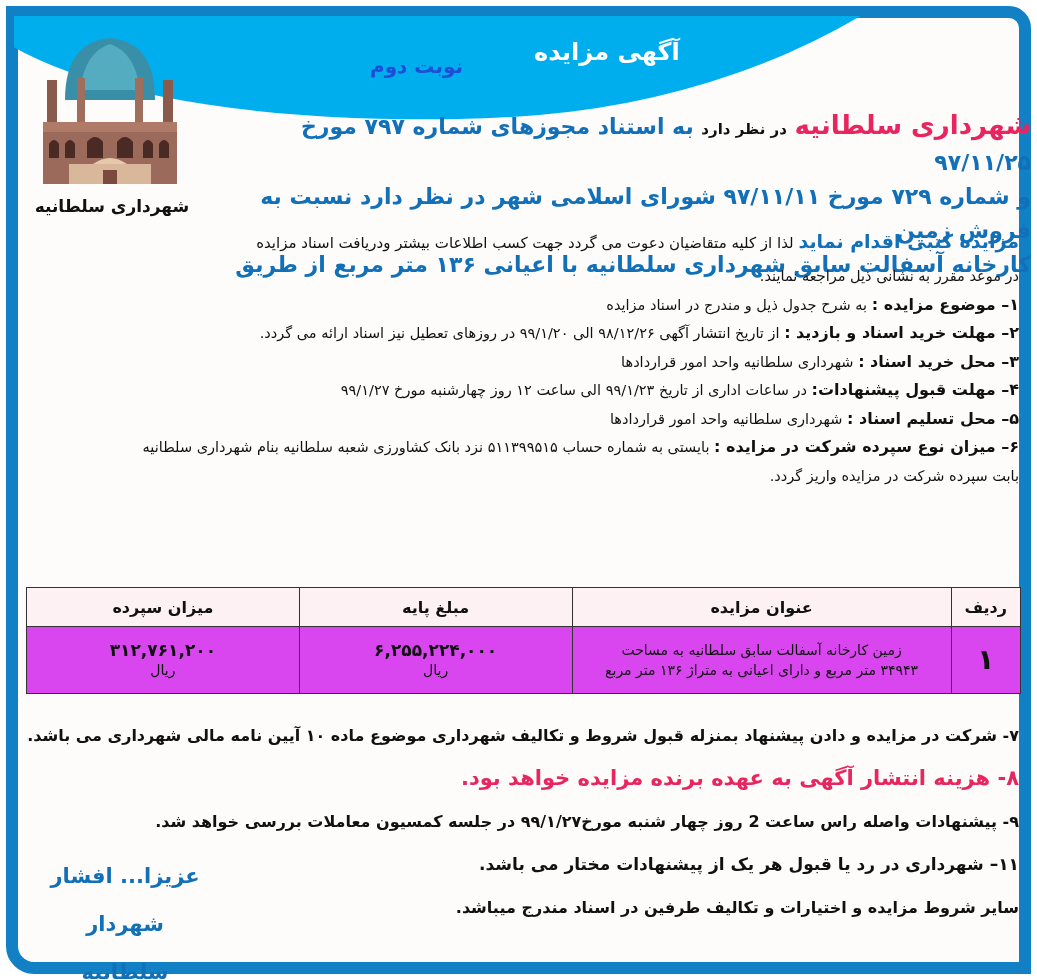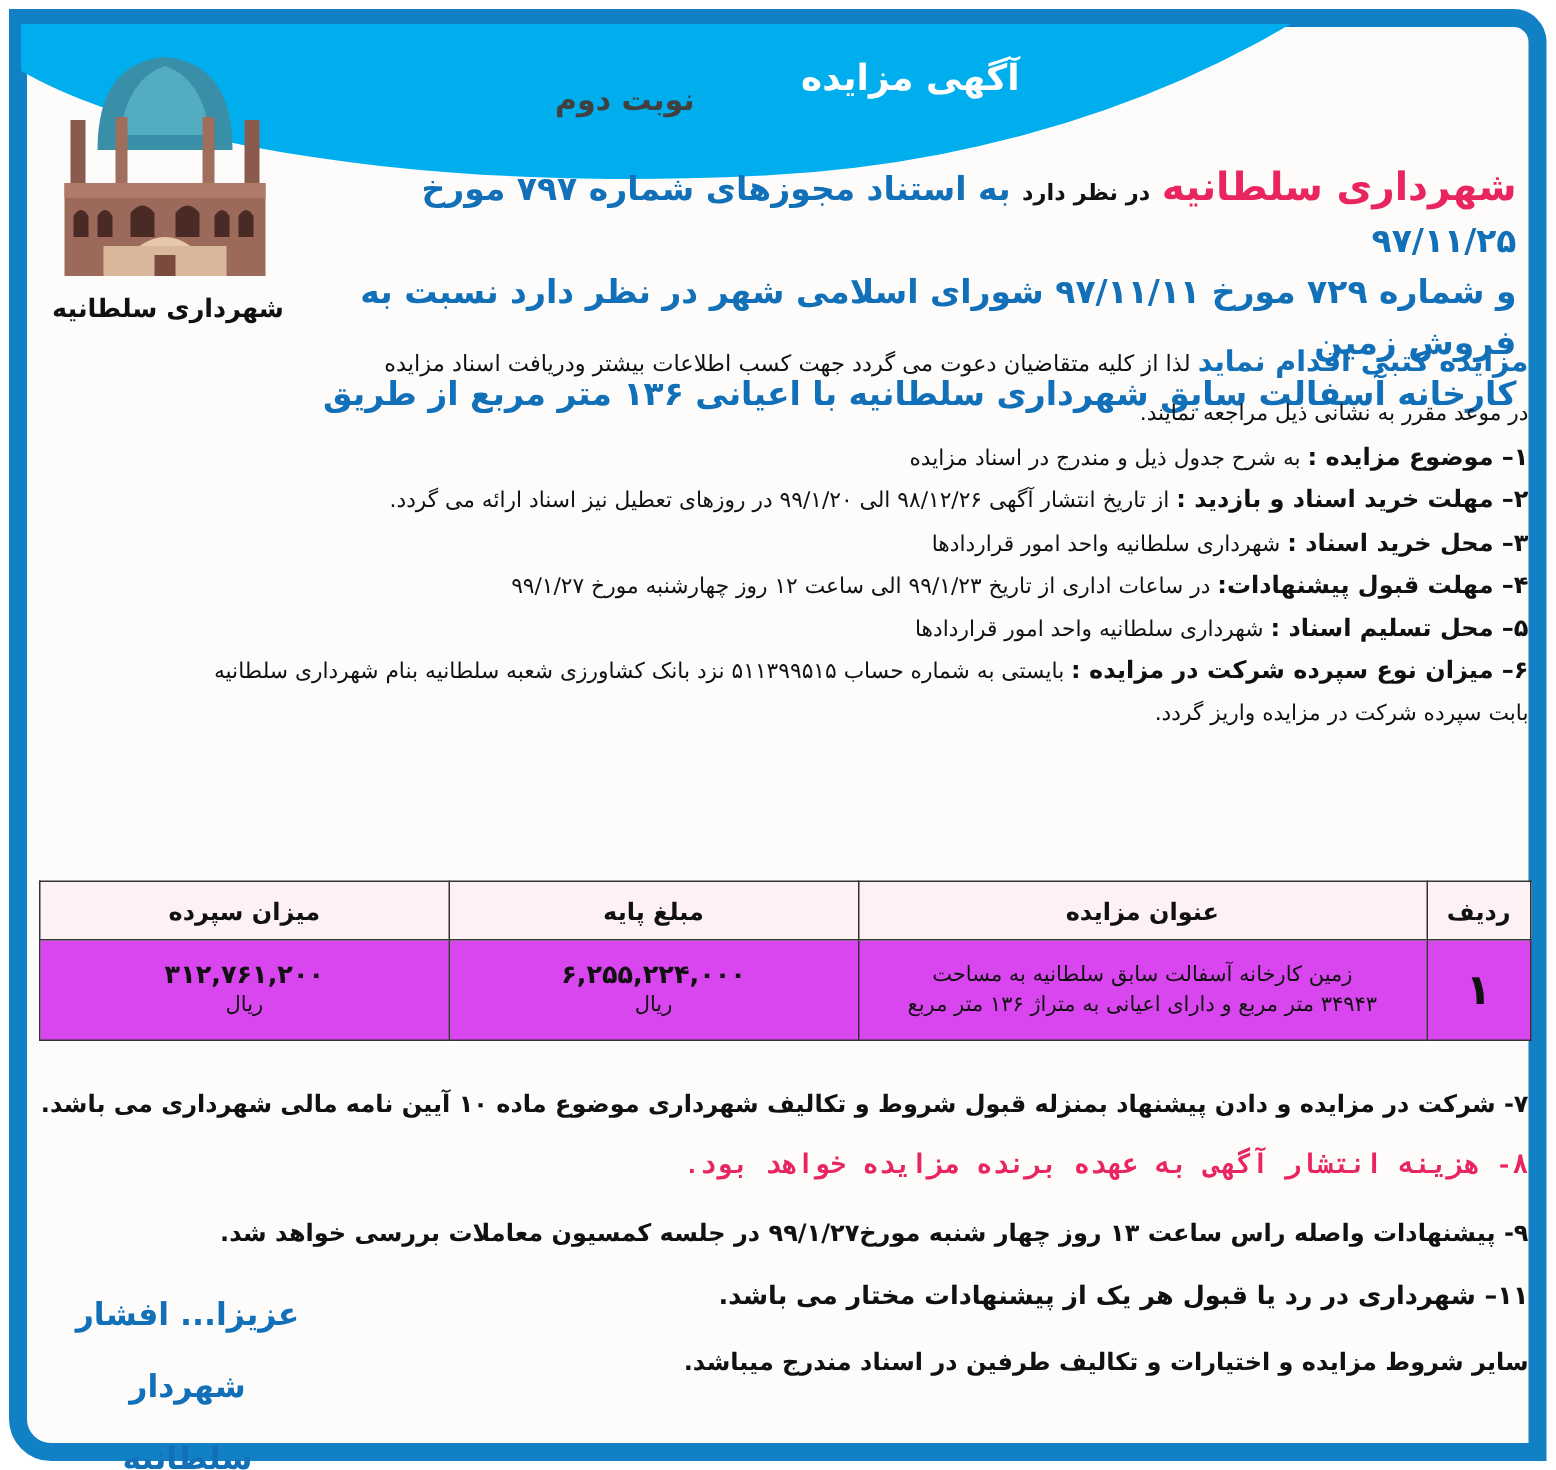--- a/index.html
+++ b/index.html
@@ -28,31 +28,31 @@
       background:#00aeee;
       border-radius:0 0 52% 48% / 0 0 100% 40%;
       transform:rotate(-3deg);
     }
     .banner-title {
       position:absolute; left:520px; top:22px;
       font-size:24px; font-weight:bold; color:#ffffff;
     }
     .banner-sub {
       position:absolute; left:356px; top:38px;
-      font-size:20px; font-weight:bold; color:#404040;
+      font-size:20px; font-weight:bold; color:#1d4ed8;
     }
     .logo {
       position:absolute; left:35px; top:30px; width:150px; height:154px;
     }
     .logo-caption {
       position:absolute; left:22px; top:196px; width:180px; text-align:center;
       font-size:17px; font-weight:bold; color:#111;
     }
     .intro {
-      position:absolute; right:26px; top:108px; width:800px;
+      position:absolute; right:6px; top:108px; width:800px;
       font-size:22px; font-weight:bold; color:#1170b8; line-height:34px;
       text-align:right;
     }
     .intro .red { color:#e8255e; font-size:26px; }
     .intro .small { color:#111; font-size:15px; font-weight:bold; }
     .intro-line4 {
       position:absolute; right:18px; top:230px; width:830px;
       font-size:15px; color:#111; text-align:right; white-space:nowrap;
     }
     .intro-line4 .blue { color:#1170b8; font-weight:bold; font-size:19px;margin-top:40px; }
@@ -75,21 +75,21 @@
       background:#d946ef; border:1.5px solid #333; text-align:center;
       height:64px; line-height:20px;
     }
     .c1 { width:65px; } .c2 { width:368px; } .c3 { width:264px; } .c4 { width:264px; }
     .rownum { font-size:28px; font-weight:bold; }
     .terms {
       position:absolute; right:18px; top:708px; width:960px;
       text-align:right; color:#111; font-weight:bold; font-size:16px;
     }
     .terms .ln { height:31px; line-height:31px; white-space:nowrap;margin-top:12px; }
-    .terms .red { color:#e8255e; font-size:18px;font-family:Liberation Mono, monospace; }
+    .terms .red { color:#e8255e; font-size:21px; }
     .terms .big { font-size:17px; }
     .signature {
       position:absolute; left:40px; top:852px; width:170px; text-align:center;
       color:#1170b8; font-weight:bold; font-size:21px; line-height:48px;
     }
   </style>
 </head>
 <body>
 
 <div class="frame"></div>
@@ -169,21 +169,21 @@
         <div style="font-size:17px;font-weight:bold">۳۱۲,۷۶۱,۲۰۰</div>
         <div>ریال</div>
       </td>
     </tr>
   </tbody>
 </table>
 
 <div class="terms">
   <div class="ln">۷- شرکت در مزایده و دادن پیشنهاد بمنزله قبول شروط و تکالیف شهرداری موضوع ماده ۱۰ آیین نامه مالی شهرداری می باشد.</div>
   <div class="ln red">۸- هزینه انتشار آگهی به عهده برنده مزایده خواهد بود.</div>
-  <div class="ln">۹- پیشنهادات واصله راس ساعت ۱۳ روز  چهار شنبه مورخ۹۹/۱/۲۷ در جلسه کمسیون معاملات بررسی خواهد شد.</div>
+  <div class="ln">۹- پیشنهادات واصله راس ساعت 2 روز  چهار شنبه مورخ۹۹/۱/۲۷ در جلسه کمسیون معاملات بررسی خواهد شد.</div>
   <div class="ln big">۱۱– شهرداری در رد یا قبول هر یک از پیشنهادات مختار می باشد.</div>
   <div class="ln">سایر شروط مزایده و اختیارات و تکالیف طرفین در اسناد مندرج میباشد.</div>
 </div>
 
 <div class="signature">
   <div>عزیزا... افشار</div>
   <div>شهردار سلطانیه</div>
 </div>
 
 </body></html>

